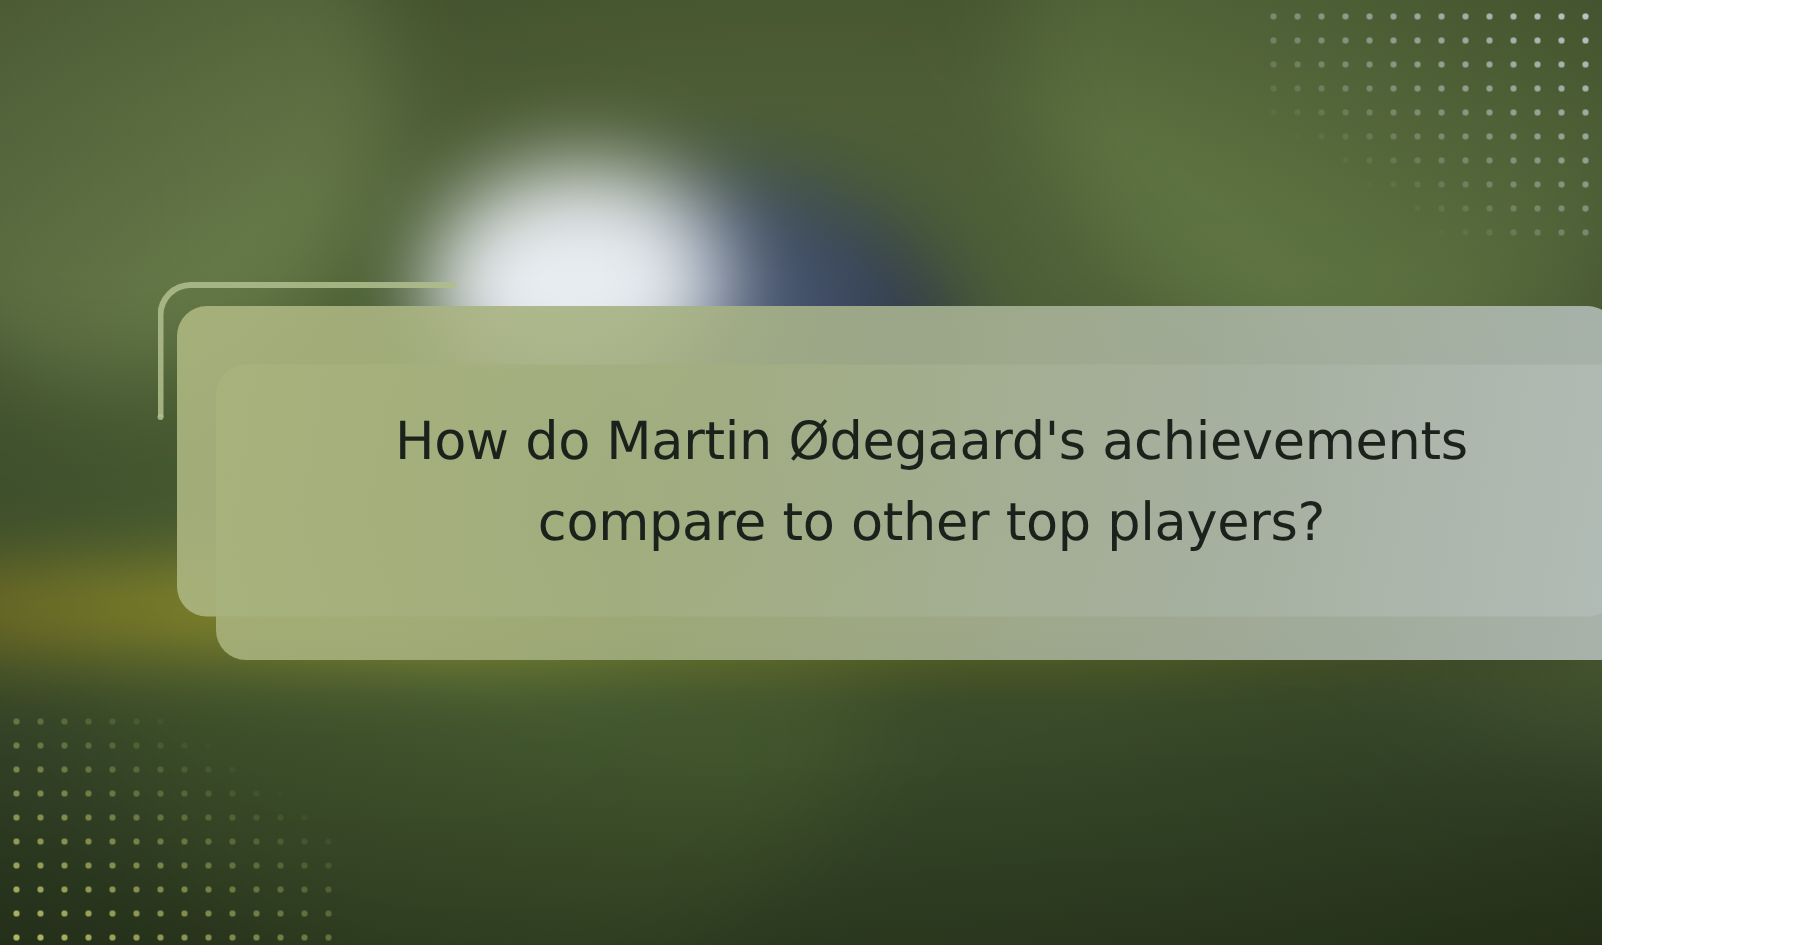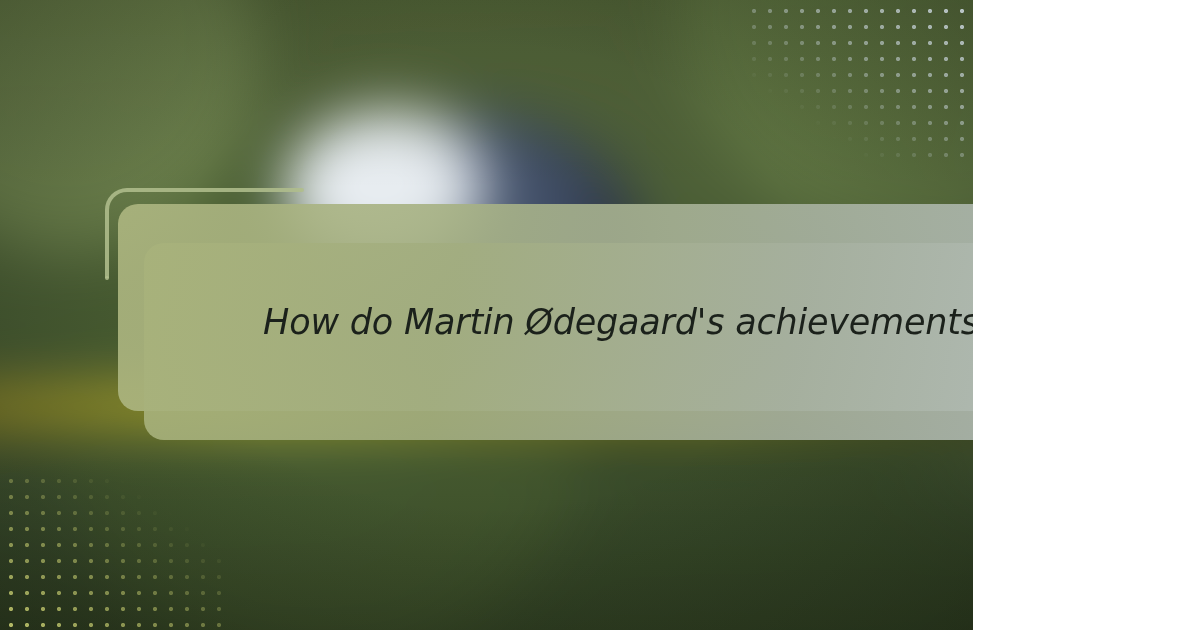--- a/index.html
+++ b/index.html
@@ -5,24 +5,23 @@
   * { margin:0; padding:0; box-sizing:border-box; }
 
   html, body {
     width:1200px; height:630px;
     overflow:hidden;
     font-family:"DejaVu Sans", sans-serif;
   }
 
   #stage {
     position:relative;
-    width:973px; height:630px;
+    width:1068px; height:630px;
     overflow:hidden;
     background:#0ea5e9;
-    font-style:italic;
   }
 
   
   .bg-photo {
     position:absolute;
     left:-60px; top:-60px;
     width:1320px; height:750px;
     filter:blur(26px) saturate(1.05);
     transform:scale(1.06);
   }
@@ -212,15 +211,16 @@
   <div class="dots dots-tr"></div>
   <div class="dots dots-bl"></div>
 
   <div class="bracket"></div>
 
   <div class="card-back"></div>
   <div class="card-front"></div>
 
   <div class="headline">
     <div class="headline-line">How do Martin Ødegaard's achievements</div>
+    <div class="headline-line">compare to other top players?</div>
   </div>
 
 </div>
 
 </body></html>

